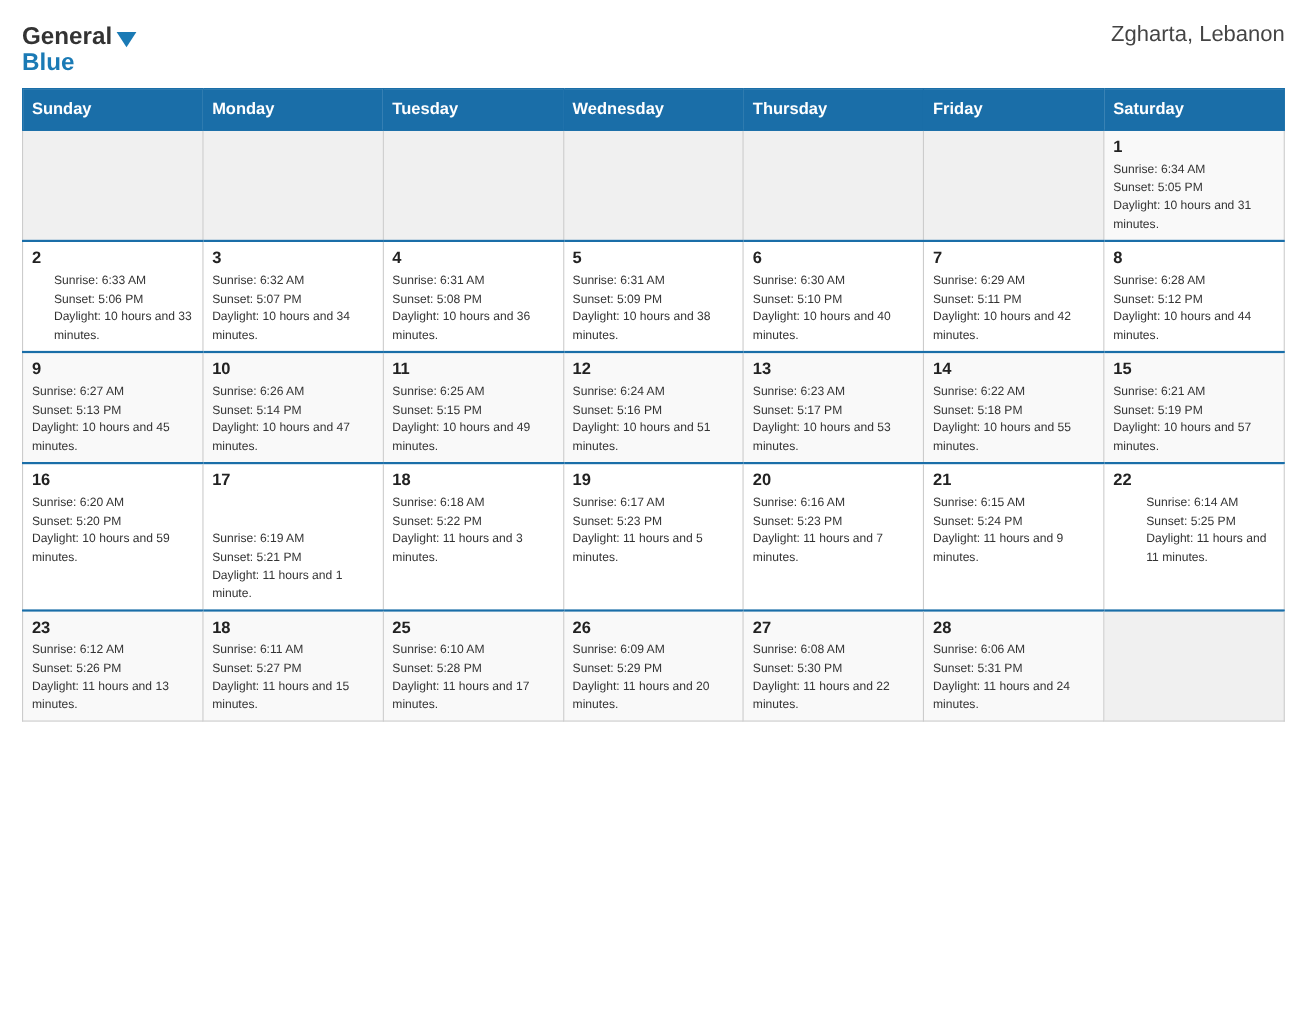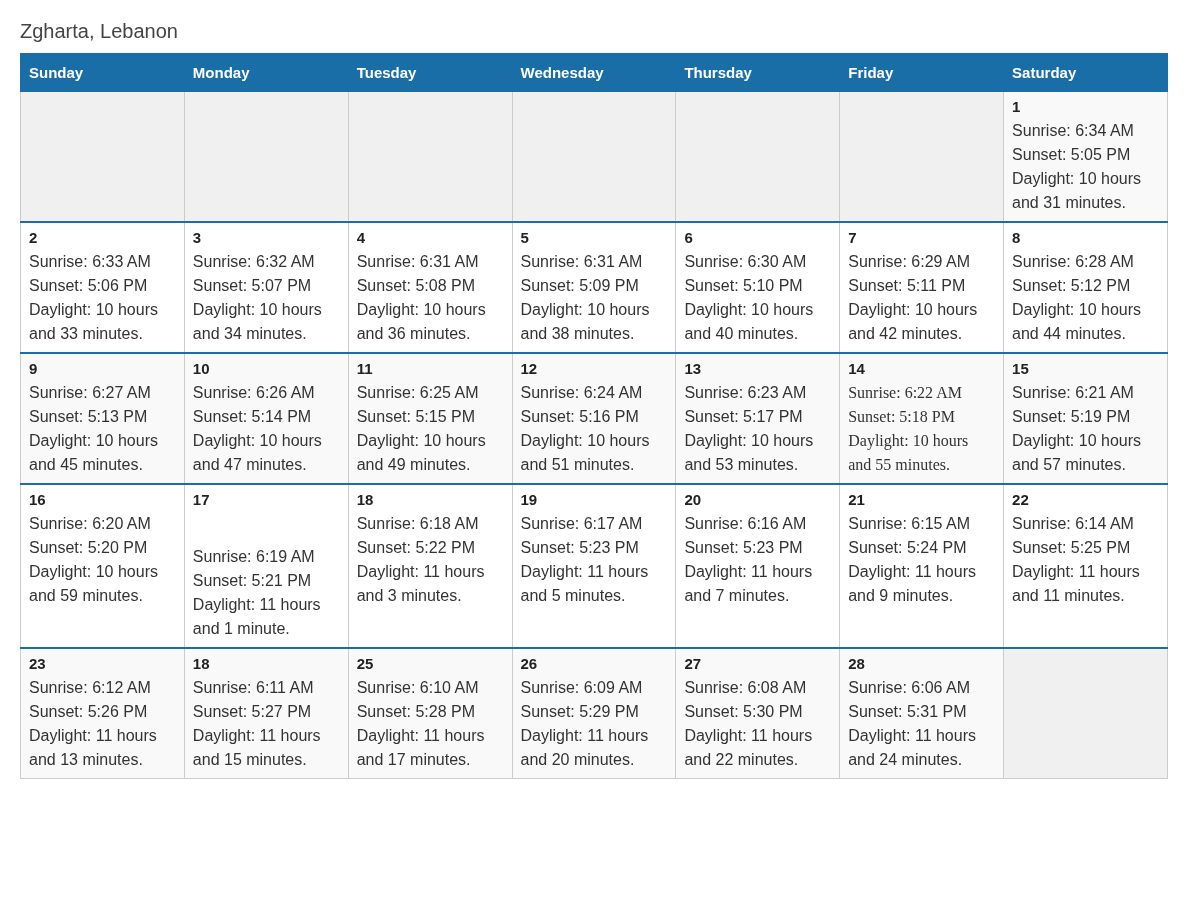--- a/index.html
+++ b/index.html
@@ -65,21 +65,21 @@
     .calendar tbody tr:nth-child(even) td {
       background-color: #fff;
     }
     .day-number {
       font-size: 15px;
       font-weight: bold;
       color: #222;
       margin-bottom: 4px;
     }
     .day-info {
-      font-size: 16px;
+      font-size: 11px;
       color: #333;
       line-height: 1.5;
     }
     .empty-cell {
       background-color: #f0f0f0 !important;
     }
     .logo-wrapper {
       display: flex;
       flex-direction: column;
     }
@@ -105,20 +105,29 @@
       margin-top: 6px;
     }
     .row-border td {
       border-top: 2px solid #1a6ea8 !important;
     }
   </style>
 </head>
 <body>
 
 <div class="header">
+  <div class="logo-wrapper">
+    <div class="logo-row1">
+      <span style="font-size:22px;font-weight:bold;color:#333;">General</span>
+      <span class="arrow-icon"></span>
+    </div>
+    <div class="logo-row2">
+      <span style="font-size:22px;font-weight:bold;color:#1a7ab5;">Blue</span>
+    </div>
+  </div>
   <div class="title-block">
     <h2>Zgharta, Lebanon</h2>
   </div>
 </div>
 
 <table class="calendar">
   <thead>
     <tr>
     <th>Sunday</th>
         <th>Monday</th>
@@ -140,21 +149,21 @@
         <td>
           <div class="day-number">1</div>
           <div class="day-info" style="white-space: pre-line;">Sunrise: 6:34 AM
 Sunset: 5:05 PM
 Daylight: 10 hours and 31 minutes.</div>
         </td>
       </tr>
       <tr class="row-border">
         <td>
           <div class="day-number">2</div>
-          <div class="day-info" style="white-space: pre-line;">Sunrise: 6:33 AM
+          <div class="day-info" style="white-space: pre-line; margin-left: 20px;">Sunrise: 6:33 AM
 Sunset: 5:06 PM
 Daylight: 10 hours and 33 minutes.</div>
         </td>
         <td>
           <div class="day-number">3</div>
           <div class="day-info" style="white-space: pre-line;">Sunrise: 6:32 AM
 Sunset: 5:07 PM
 Daylight: 10 hours and 34 minutes.</div>
         </td>
         <td>
@@ -214,21 +223,21 @@
 Daylight: 10 hours and 51 minutes.</div>
         </td>
         <td>
           <div class="day-number">13</div>
           <div class="day-info" style="white-space: pre-line;">Sunrise: 6:23 AM
 Sunset: 5:17 PM
 Daylight: 10 hours and 53 minutes.</div>
         </td>
         <td>
           <div class="day-number">14</div>
-          <div class="day-info" style="white-space: pre-line; font-family: Liberation Serif, serif;">Sunrise: 6:22 AM
+          <div class="day-info" style="white-space: pre-line;">Sunrise: 6:22 AM
 Sunset: 5:18 PM
 Daylight: 10 hours and 55 minutes.</div>
         </td>
         <td>
           <div class="day-number">15</div>
           <div class="day-info" style="white-space: pre-line;">Sunrise: 6:21 AM
 Sunset: 5:19 PM
 Daylight: 10 hours and 57 minutes.</div>
         </td>
       </tr>
@@ -264,21 +273,21 @@
 Daylight: 11 hours and 7 minutes.</div>
         </td>
         <td>
           <div class="day-number">21</div>
           <div class="day-info" style="white-space: pre-line;">Sunrise: 6:15 AM
 Sunset: 5:24 PM
 Daylight: 11 hours and 9 minutes.</div>
         </td>
         <td>
           <div class="day-number">22</div>
-          <div class="day-info" style="white-space: pre-line;">Sunrise: 6:14 AM
+          <div class="day-info" style="white-space: pre-line; margin-left: 30px;">Sunrise: 6:14 AM
 Sunset: 5:25 PM
 Daylight: 11 hours and 11 minutes.</div>
         </td>
       </tr>
       <tr class="row-border">
         <td>
           <div class="day-number">23</div>
           <div class="day-info" style="white-space: pre-line;">Sunrise: 6:12 AM
 Sunset: 5:26 PM
 Daylight: 11 hours and 13 minutes.</div>

